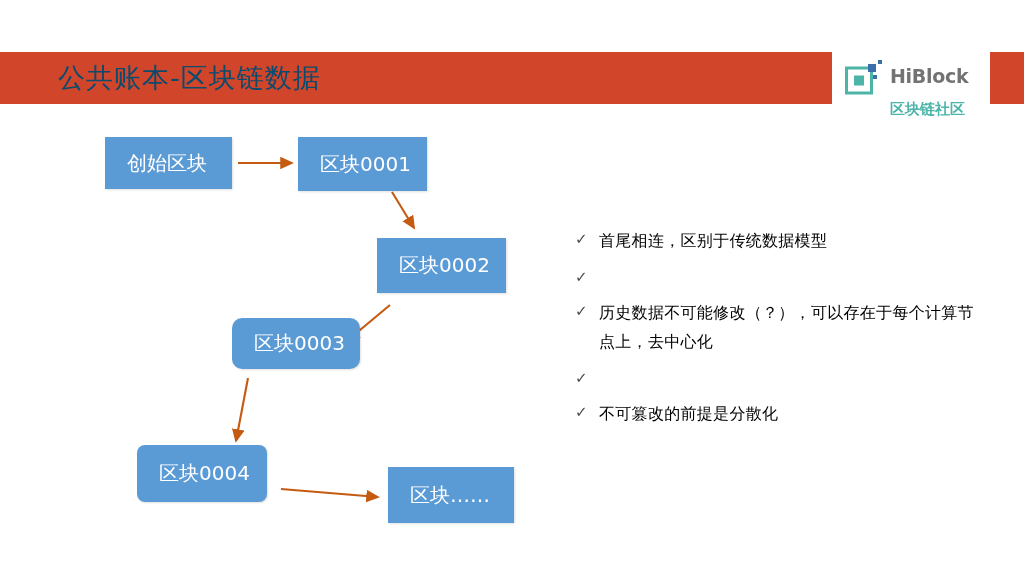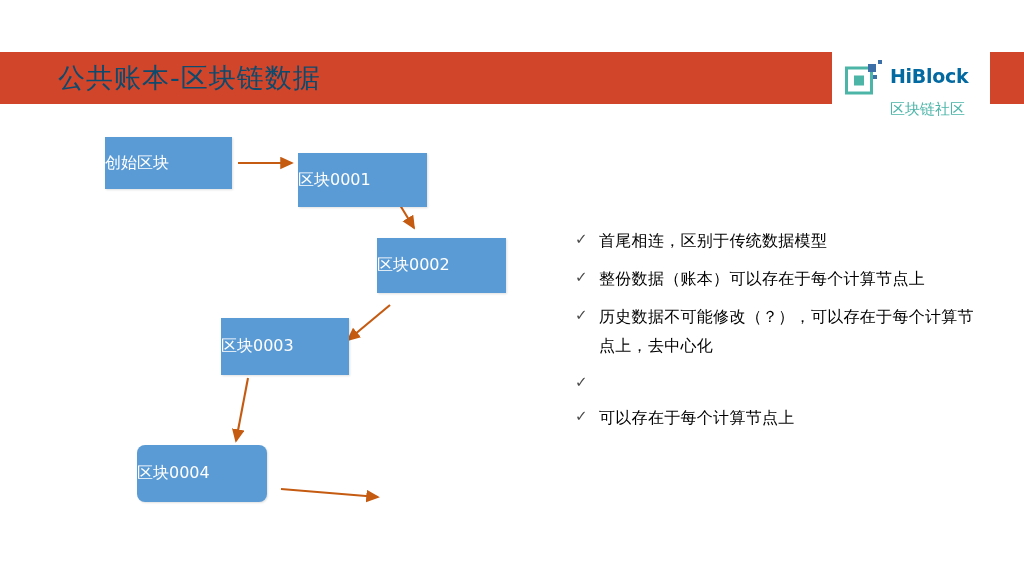--- a/index.html
+++ b/index.html
@@ -67,42 +67,43 @@
   }
   .logo-text {
     display: flex;
     flex-direction: column;
     justify-content: center;
     line-height: 1;
   }
   .logo-name {
     font-size: 19px;
     font-weight: bold;
-    color: #0369a1;
+    color: #737373;
     letter-spacing: -0.3px;
     font-family: "DejaVu Sans", "Liberation Sans", sans-serif;
     margin-top: 27px;
   }
   .logo-sub {
     font-size: 15px;
-    font-weight: normal;
+    font-weight: bold;
     color: #4cb5a8;
     letter-spacing: 0px;
     margin-top: 16px;
     font-family: "DejaVu Sans", "Liberation Sans", sans-serif;
   }
 
   
   .node {
     position: absolute;
     background: #5b9bd5;
     color: #ffffff;
-    font-size: 16px;
+    font-size: 20px;
     display: flex;
     align-items: center;
+    padding-left: 22px;
     box-sizing: border-box;
     font-family: "DejaVu Sans", "Liberation Sans", sans-serif;
     box-shadow: 1px 1px 2px rgba(0,0,0,0.12);
   }
 
   
   .arrows {
     position: absolute;
     left: 0;
     top: 0;
@@ -172,52 +173,54 @@
     <line x1="392" y1="192" x2="414" y2="228" stroke="#c55a11" stroke-width="2.1" marker-end="url(#ah)"></line>
     <line x1="390" y1="305" x2="348" y2="340" stroke="#c55a11" stroke-width="2.1" marker-end="url(#ah)"></line>
     <line x1="248" y1="378" x2="236" y2="441" stroke="#c55a11" stroke-width="2.1" marker-end="url(#ah)"></line>
     <line x1="281" y1="489" x2="378" y2="497" stroke="#c55a11" stroke-width="2.1" marker-end="url(#ah)"></line>
   </svg>
 
   <div class="node" style="left:105px; top:137px; width:127px; height:52px;">
     <span>创始区块</span>
   </div>
 
-  <div class="node" style="left:298px; top:137px; width:129px; height:54px;margin-top:16px;">
+  <div class="node" style="left:298px; top:137px; width:129px; height:54px;">
     <span>区块0001</span>
   </div>
 
   <div class="node" style="left:377px; top:238px; width:129px; height:55px;">
     <span>区块0002</span>
   </div>
 
-  <div class="node" style="left:221px; top:318px; width:128px; height:57px;">
+  <div class="node" style="left:232px; top:318px; width:128px; height:51px;border-radius:10px;">
     <span>区块0003</span>
   </div>
 
   <div class="node" style="left:137px; top:445px; width:130px; height:57px;border-radius:8px;">
     <span>区块0004</span>
   </div>
 
+  <div class="node" style="left:388px; top:467px; width:126px; height:56px;">
+    <span>区块……</span>
+  </div>
 
   <div class="bullets">
     <div class="bullet">
       <span class="check">✓</span>
       <span class="bullet-text">首尾相连，区别于传统数据模型</span>
     </div>
     <div class="bullet">
       <span class="check">✓</span>
-      <span class="bullet-text">整份数据（账本）可以存在于每个计算节点上</span>
     </div>
     <div class="bullet">
       <span class="check">✓</span>
       <span class="bullet-text">历史数据不可能修改（？），可以存在于每个计算节点上，去中心化</span>
     </div>
     <div class="bullet">
       <span class="check">✓</span>
     </div>
     <div class="bullet">
       <span class="check">✓</span>
-      <span class="bullet-text">可以存在于每个计算节点上</span>
+      <span class="bullet-text">不可篡改的前提是分散化</span>
     </div>
   </div>
 
 </div>
 
 </body></html>

